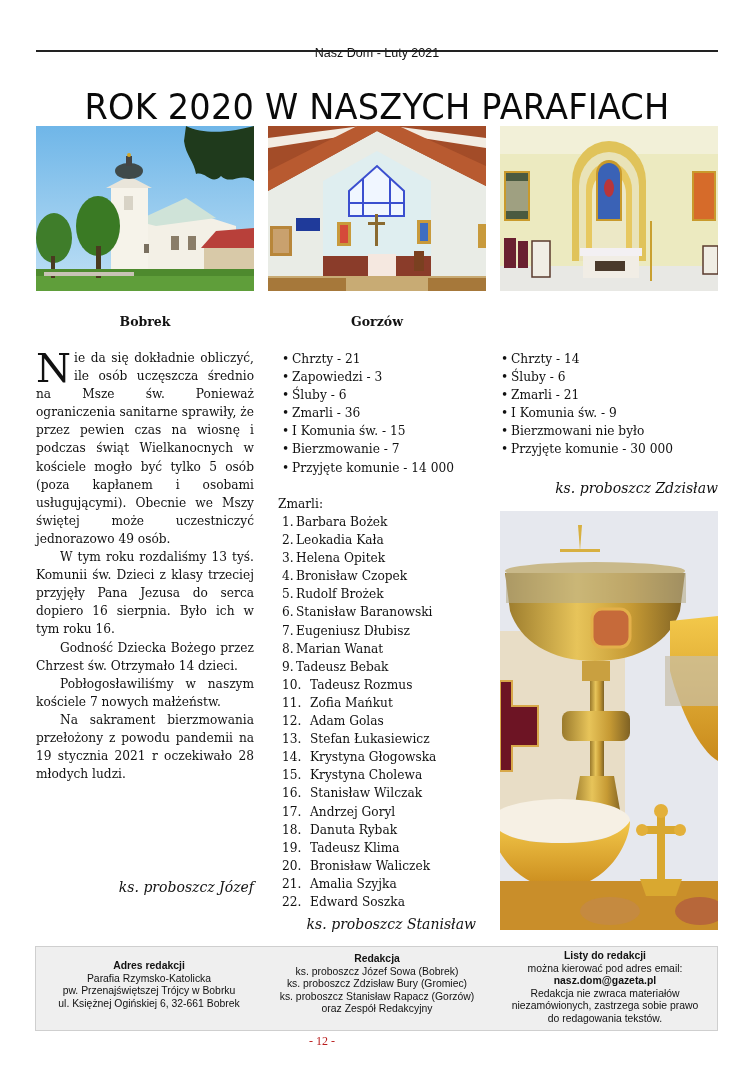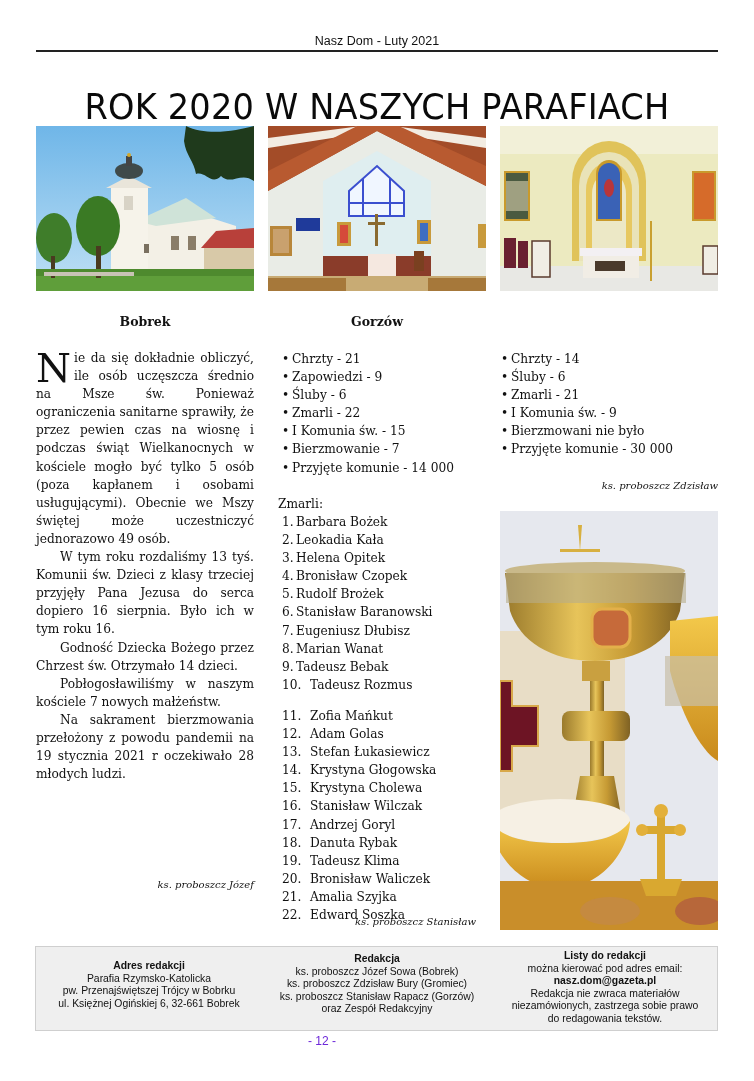--- a/index.html
+++ b/index.html
@@ -1,20 +1,20 @@
 <!DOCTYPE html>
 <html><head>
 <meta charset="utf-8">
 <style>
   html, body { margin: 0; padding: 0; background: #ffffff; }
   body { width: 754px; height: 1081px; position: relative; overflow: hidden; color: #111; }
   .page { position: absolute; left: 0; top: 0; width: 754px; height: 1081px; }
 
   .running-head {
-    position: absolute; left: 36px; top: 34px; width: 682px; text-align: center;
+    position: absolute; left: 36px; top: 46px; width: 682px; text-align: center;
     font-family: "Liberation Sans", sans-serif; font-size: 12.5px; color: #111;
   }
   .head-rule { position: absolute; left: 36px; top: 50px; width: 682px; height: 2px; background: #222; }
 
   .title {
     position: absolute; left: 36px; top: 64px; width: 682px; text-align: center;
     font-family: "DejaVu Sans", sans-serif; font-size: 35px; letter-spacing: 0.2px;
     color: #0a0a0a; font-weight: normal; white-space: nowrap;
     transform: scaleX(0.96); transform-origin: center;
   }
@@ -36,21 +36,21 @@
   .bobrek-text {
     position: absolute; left: 36px; top: 349px; width: 218px; text-align: justify;
   }
   .bobrek-text p { margin: 0; text-indent: 24px; }
   .bobrek-text p.first { text-indent: 0; }
   .dropcap {
     float: left; font-family: "DejaVu Serif", serif; font-size: 40px; line-height: 34px;
     margin: 2px 3px 0 0; color: #111;
   }
   .sign {
-    position: absolute; font-family: "DejaVu Serif", serif; font-style: italic; font-size: 10px; color: #111; text-align: right;
+    position: absolute; font-family: "DejaVu Serif", serif; font-style: italic; font-size: 14px; color: #111; text-align: right;
   }
 
   .bullets { position: absolute; margin: 0; padding: 0; list-style: none; }
   .bullets li { position: relative; padding-left: 10px; white-space: nowrap; }
   .bullets li::before { content: "•"; position: absolute; left: 0; }
 
   .zmarli-label { position: absolute; left: 278px; top: 495px; }
   .dead-list { position: absolute; left: 282px; top: 513px; margin: 0; padding: 0; list-style: none; }
   .dead-list li { white-space: nowrap; }
   .dead-list .num { display: inline-block; }
@@ -62,21 +62,21 @@
   }
   .fcol { position: absolute; top: 0; text-align: center; }
   .fcol .fh { font-weight: bold; }
   .fcol-1 { left: 0; width: 226px; top: 13px; }
   .fcol-2 { left: 226px; width: 230px; top: 6px; }
   .fcol-3 { left: 456px; width: 226px; top: 3px; }
   .bold { font-weight: bold; }
 
   .page-num {
     position: absolute; left: 0; width: 644px; top: 1034px; text-align: center;
-    font-family: Liberation Sans, sans-serif; font-size: 12px; color: #6d28d9;
+    font-family: Liberation Serif, serif; font-size: 12px; color: #b91c1c;
   }
 </style>
 </head>
 <body>
 
 <div class="page">
 
   <div class="running-head">Nasz Dom - Luty 2021</div>
   <div class="head-rule"></div>
   <h1 class="title">ROK 2020 W NASZYCH PARAFIACH</h1>
@@ -193,41 +193,41 @@
     <p class="first"><span class="dropcap">N</span><span>ie da się dokładnie obliczyć, ile osób uczęszcza średnio na Msze św. Ponieważ ograniczenia sanitarne sprawiły, że przez pewien czas na wiosnę i podczas świąt Wielkanocnych w kościele mogło być tylko 5 osób (poza kapłanem i osobami usługującymi). Obecnie we Mszy świętej może uczestniczyć jednorazowo 49 osób.</span></p>
     <p>W tym roku rozdaliśmy 13 tyś. Komunii św. Dzieci z klasy trzeciej przyjęły Pana Jezusa do serca dopiero 16 sierpnia. Było ich w tym roku 16.</p>
     <p>Godność Dziecka Bożego przez Chrzest św. Otrzymało 14 dzieci.</p>
     <p>Pobłogosławiliśmy w naszym kościele 7 nowych małżeństw.</p>
     <p>Na sakrament bierzmowania przełożony z powodu pandemii na 19 stycznia 2021 r oczekiwało 28 młodych ludzi.</p>
   </div>
   <div class="sign" style="left:36px; top:879px; width:218px;">ks. proboszcz Józef</div>
 
   <ul class="bullets serif" style="left:282px; top:350px;">
     <li>Chrzty - 21</li>
-    <li>Zapowiedzi - 9</li>
+    <li>Zapowiedzi - 3</li>
     <li>Śluby - 6</li>
-    <li>Zmarli - 22</li>
+    <li>Zmarli - 36</li>
     <li>I Komunia św. - 15</li>
     <li>Bierzmowanie - 7</li>
     <li>Przyjęte komunie - 14 000</li>
   </ul>
 
   <div class="zmarli-label serif">Zmarli:</div>
   <ol class="dead-list serif" id="dead-list">
       <li><span class="num" style="width: 14px;">1.</span><span>Barbara Bożek</span></li>
       <li><span class="num" style="width: 14px;">2.</span><span>Leokadia Kała</span></li>
       <li><span class="num" style="width: 14px;">3.</span><span>Helena Opitek</span></li>
       <li><span class="num" style="width: 14px;">4.</span><span>Bronisław Czopek</span></li>
       <li><span class="num" style="width: 14px;">5.</span><span>Rudolf Brożek</span></li>
       <li><span class="num" style="width: 14px;">6.</span><span>Stanisław Baranowski</span></li>
       <li><span class="num" style="width: 14px;">7.</span><span>Eugeniusz Dłubisz</span></li>
       <li><span class="num" style="width: 14px;">8.</span><span>Marian Wanat</span></li>
       <li><span class="num" style="width: 14px;">9.</span><span>Tadeusz Bebak</span></li>
       <li><span class="num" style="width: 28px;">10.</span><span>Tadeusz Rozmus</span></li>
-      <li><span class="num" style="width: 28px; margin-top: 13px;">11.</span><span>Zofia Mańkut</span></li>
+      <li><span class="num" style="width: 28px;">11.</span><span>Zofia Mańkut</span></li>
       <li><span class="num" style="width: 28px;">12.</span><span>Adam Golas</span></li>
       <li><span class="num" style="width: 28px;">13.</span><span>Stefan Łukasiewicz</span></li>
       <li><span class="num" style="width: 28px;">14.</span><span>Krystyna Głogowska</span></li>
       <li><span class="num" style="width: 28px;">15.</span><span>Krystyna Cholewa</span></li>
       <li><span class="num" style="width: 28px;">16.</span><span>Stanisław Wilczak</span></li>
       <li><span class="num" style="width: 28px;">17.</span><span>Andrzej Goryl</span></li>
       <li><span class="num" style="width: 28px;">18.</span><span>Danuta Rybak</span></li>
       <li><span class="num" style="width: 28px;">19.</span><span>Tadeusz Klima</span></li>
       <li><span class="num" style="width: 28px;">20.</span><span>Bronisław Waliczek</span></li>
       <li><span class="num" style="width: 28px;">21.</span><span>Amalia Szyjka</span></li>

